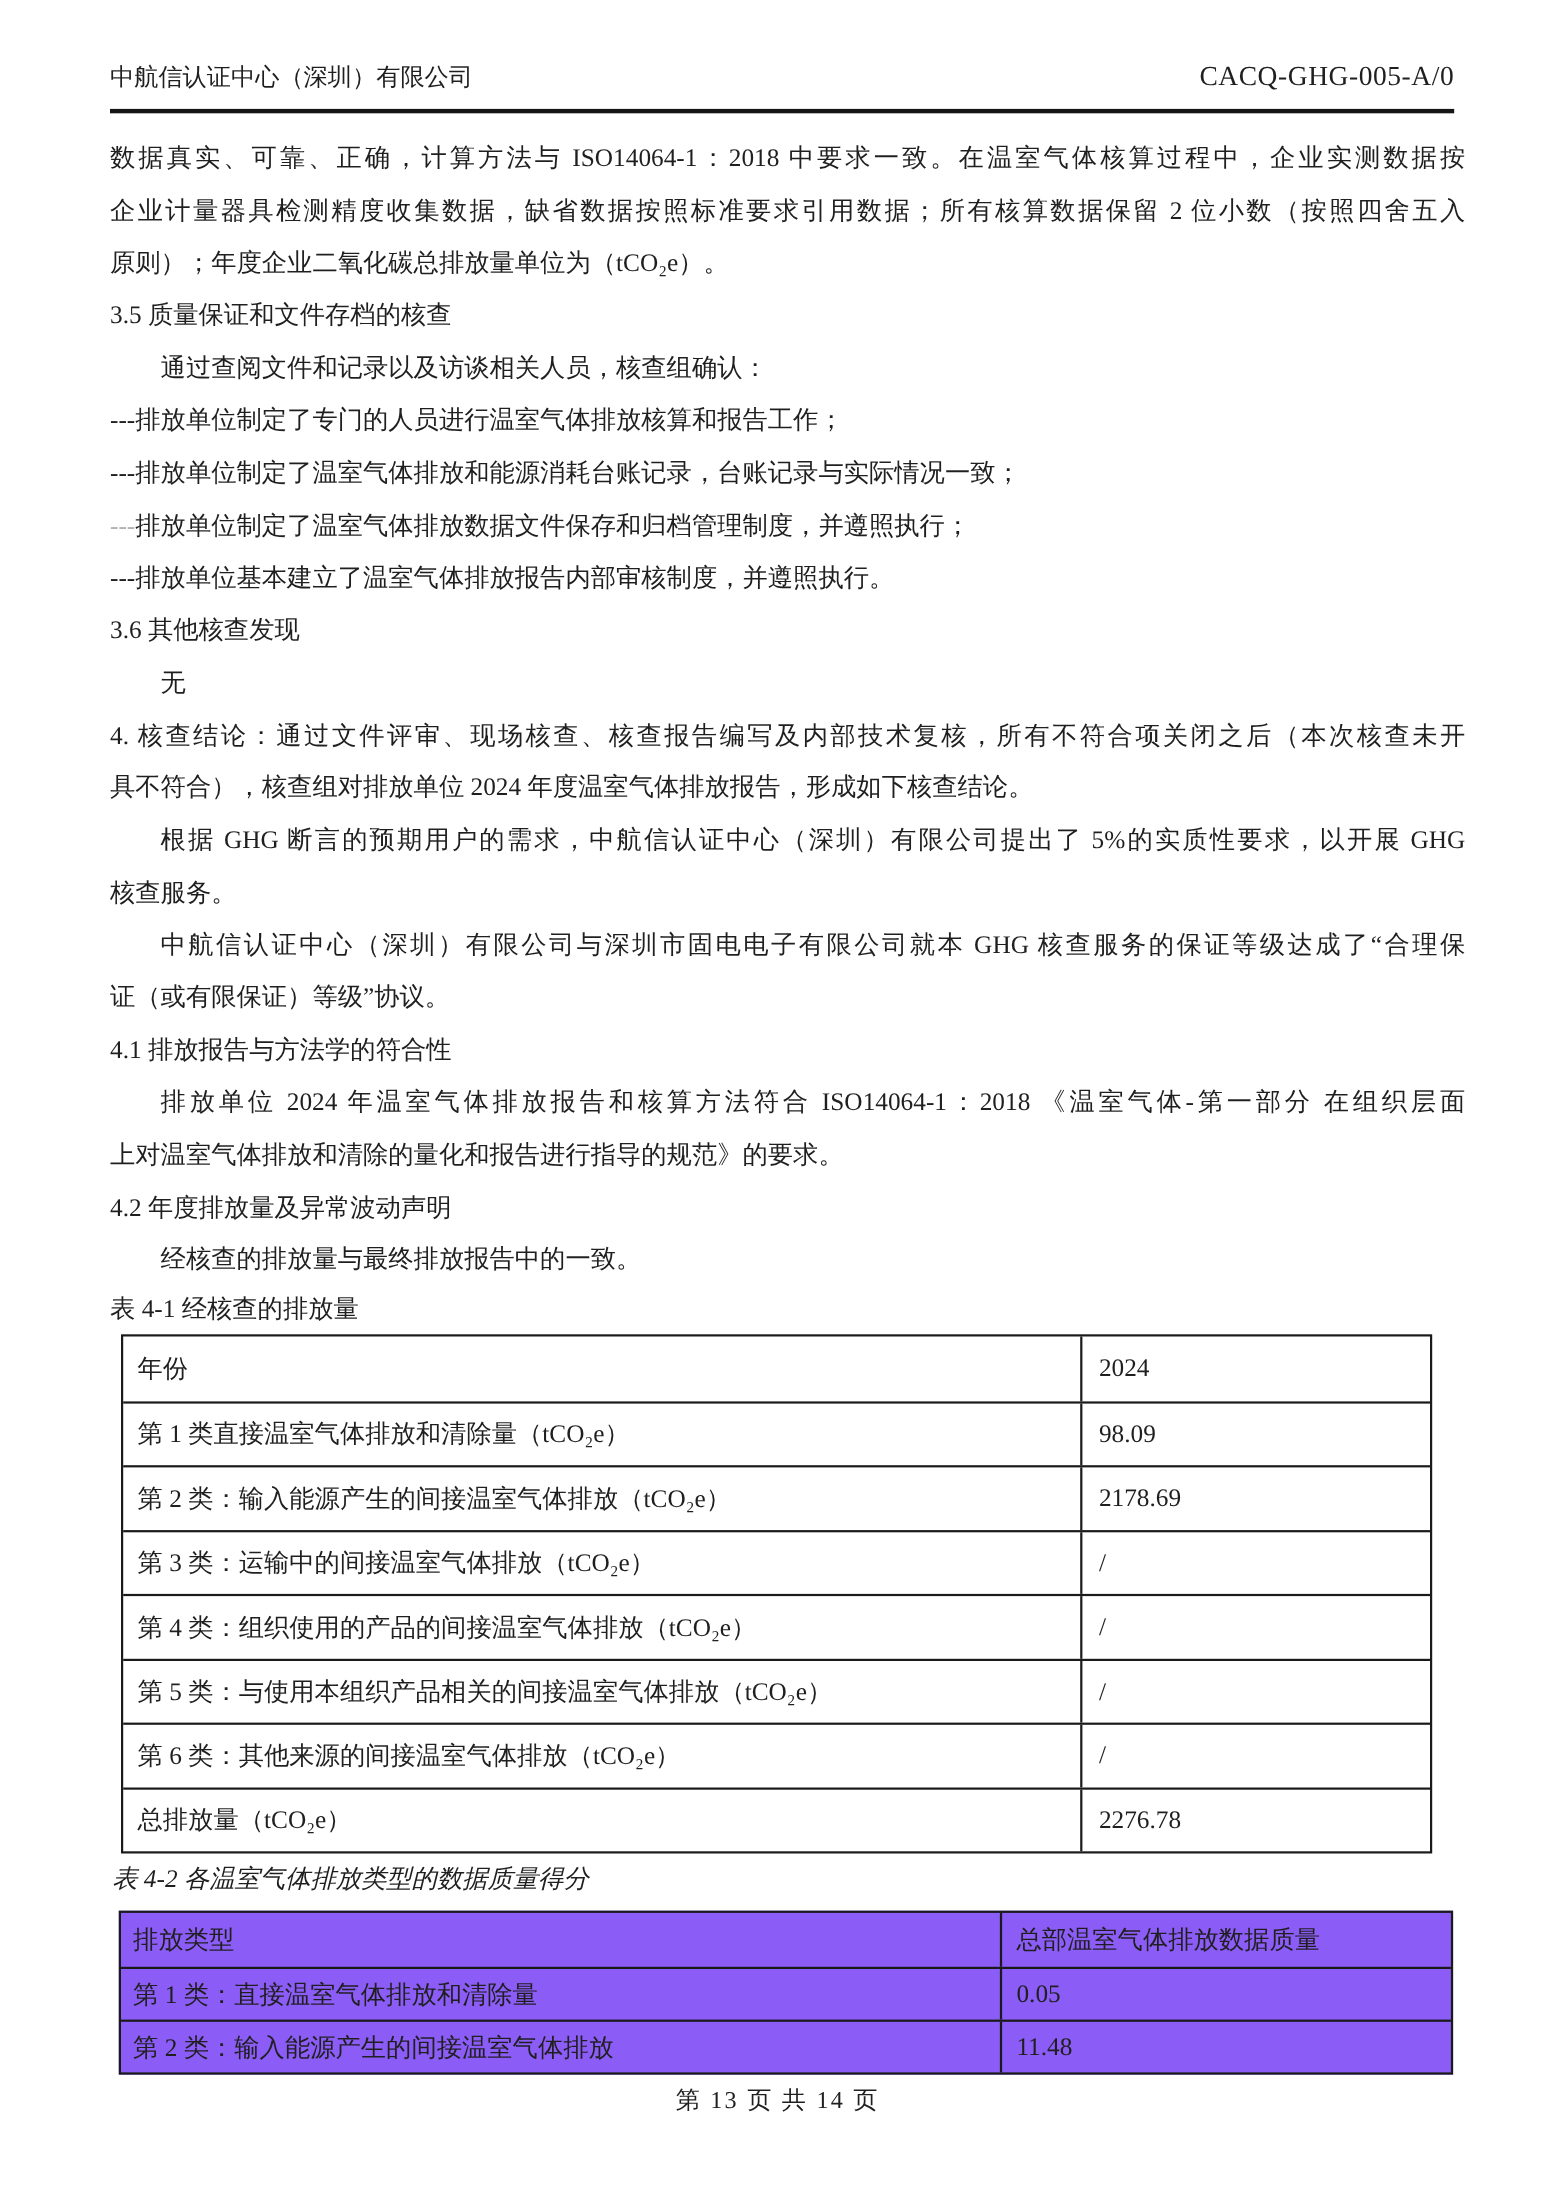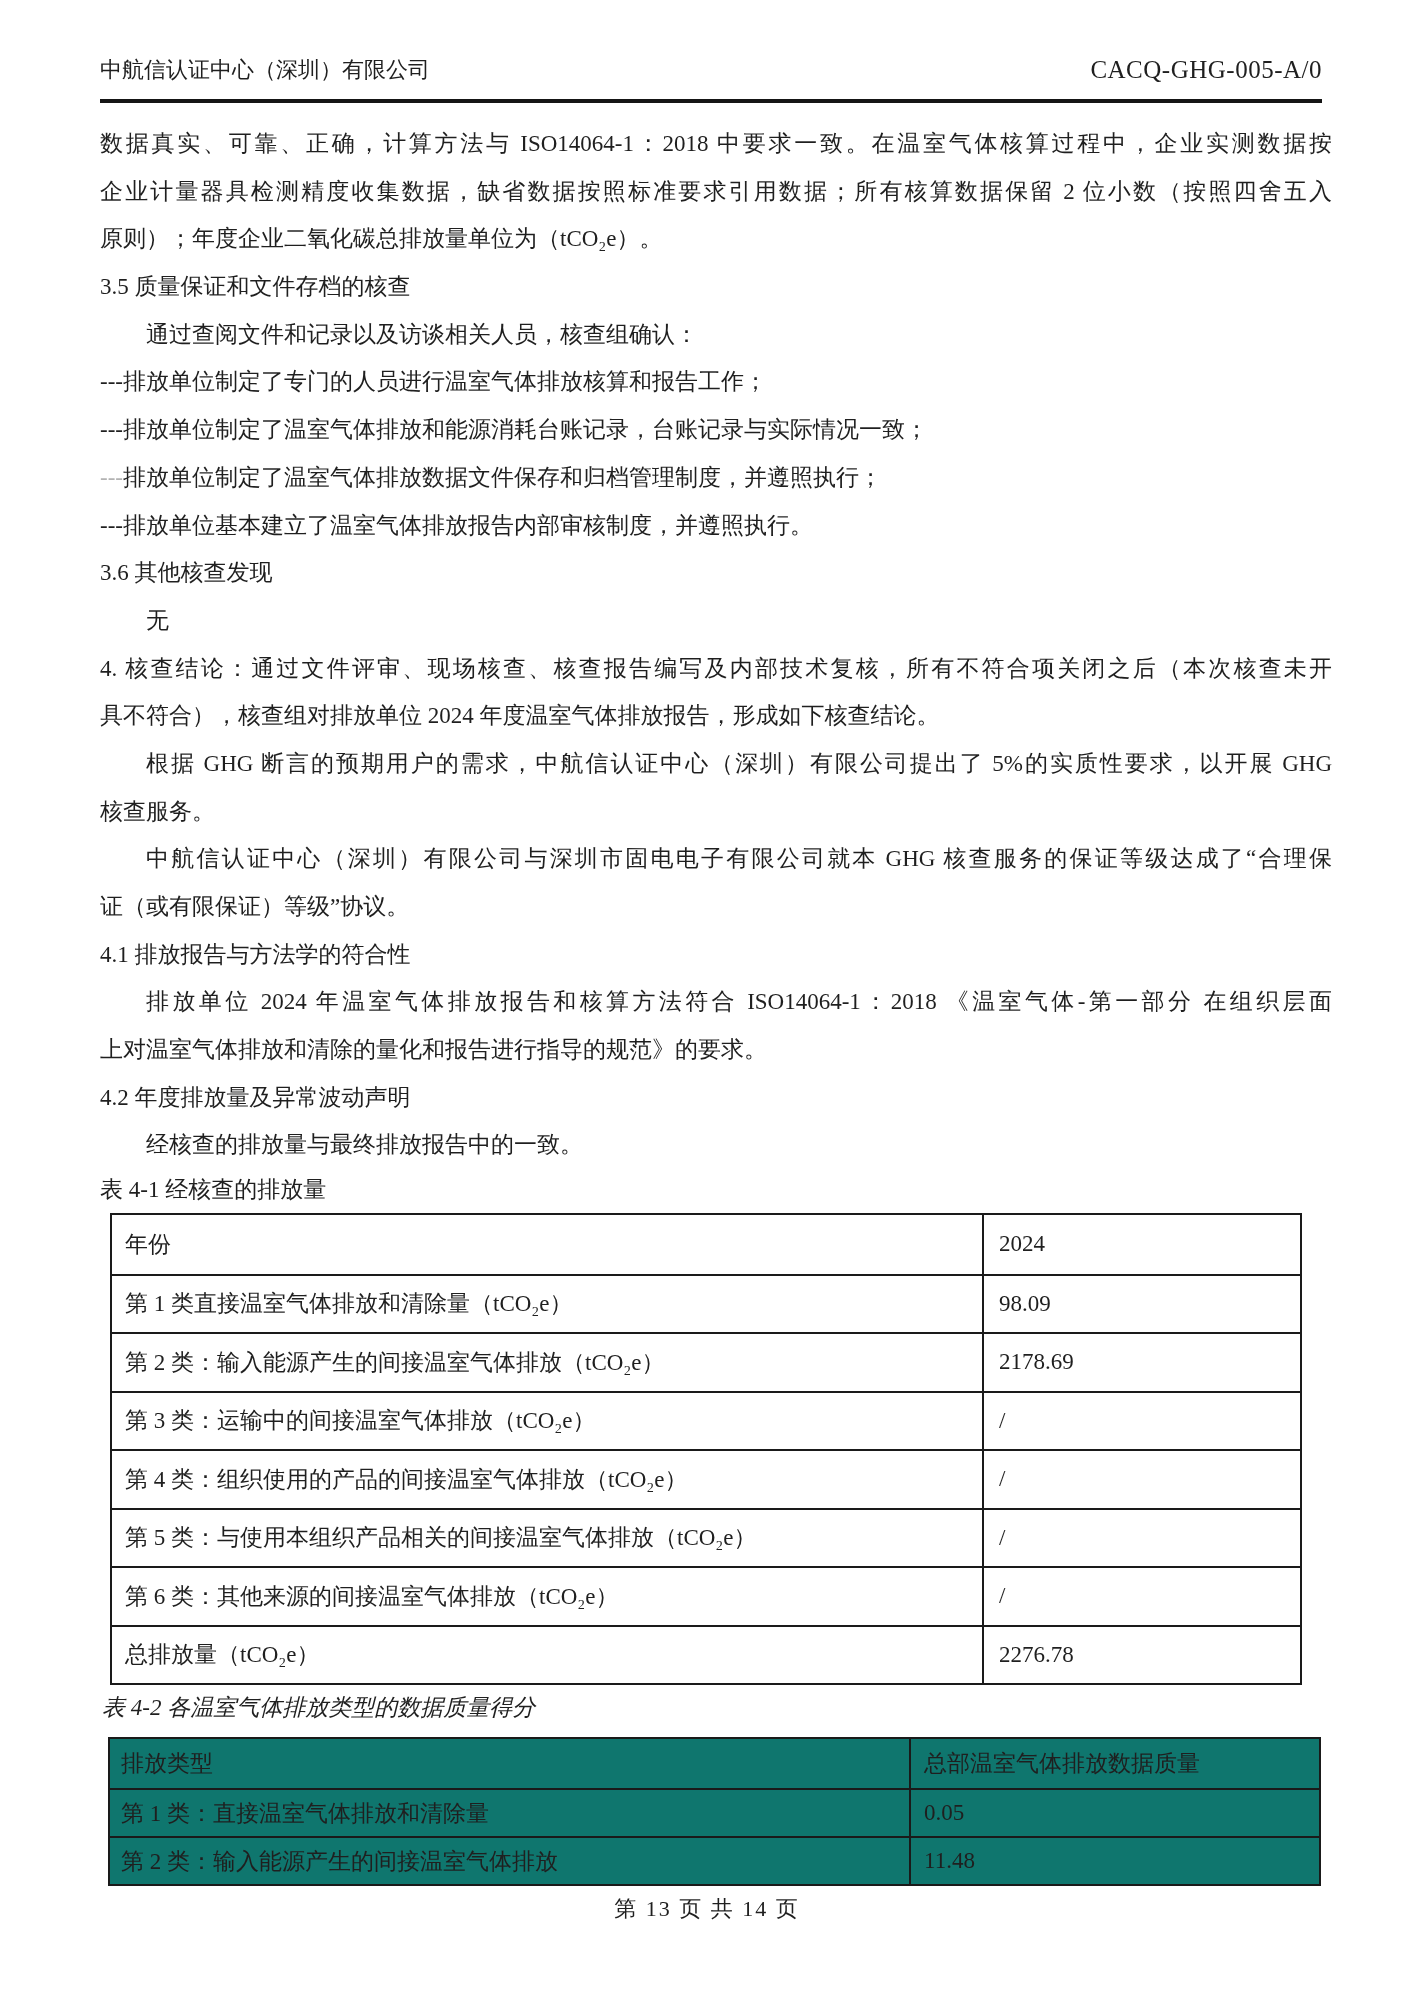--- a/index.html
+++ b/index.html
@@ -37,21 +37,21 @@
     border:2px solid #1a1a1a;box-sizing:border-box;background:#fff;text-align:right;
   }
   .t41-row{display:flex;height:58.5px;box-sizing:border-box;}
   .t41-row + .t41-row{border-top:2px solid #1a1a1a;}
   .cell{display:flex;align-items:center;font-size:23px;box-sizing:border-box;}
   .t41-label{width:872px;border-right:2px solid #1a1a1a;padding-left:13px;}
   .t41-value{flex:1;padding-left:15px;}
   
   .table42{
     position:absolute;left:108px;top:1737px;width:1213px;
-    border:2px solid #1a1a1a;box-sizing:border-box;background:#0f766e;
+    border:2px solid #1a1a1a;box-sizing:border-box;background:#8b5cf6;
   }
   .t42-row{display:flex;height:48px;box-sizing:border-box;}
   .t42-row.hdr{height:49px;}
   .t42-row + .t42-row{border-top:2px solid #1a1a1a;}
   .t42-label{width:801px;border-right:2px solid #1a1a1a;padding-left:11px;}
   .t42-value{flex:1;padding-left:13px;text-align:center;}
   
   .footer{position:absolute;left:0;top:1894px;width:1414px;text-align:center;font-size:22px;letter-spacing:2px;}
 </style>
 </head>

